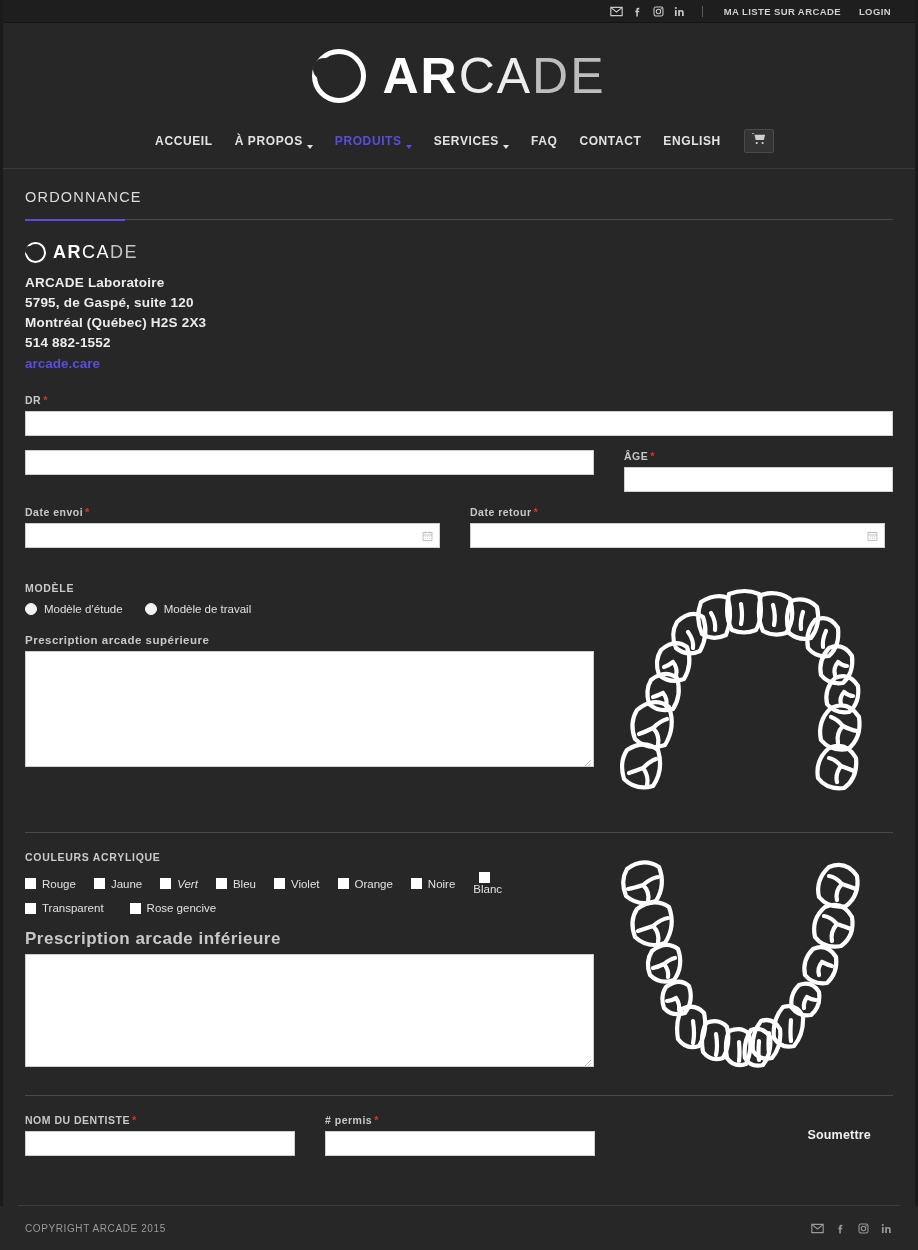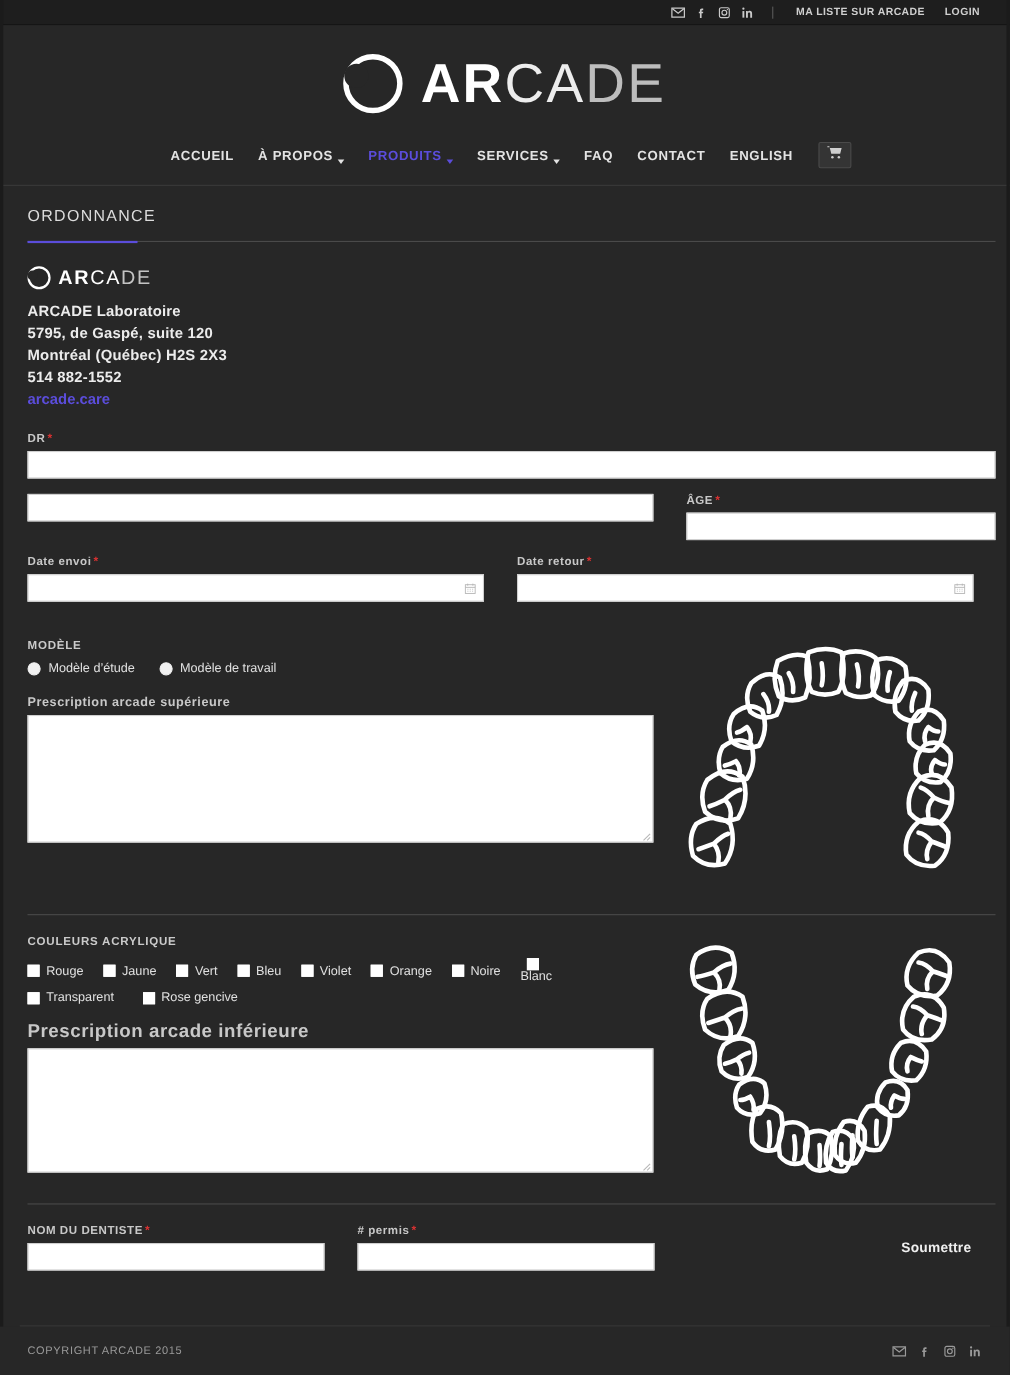--- a/index.html
+++ b/index.html
@@ -126,21 +126,21 @@
     display: flex;
     align-items: center;
     justify-content: center;
     color: #cfcfcf;
     border-radius: 2px;
     cursor: pointer;
   }
   .navsep { height: 1px; background: #3a3a3a; }
 
   
-  .content { padding: 20px 13px 0 25px; }
+  .content { padding: 20px 25px 0 25px; }
 
   .page-title {
     font-size: 14.5px;
     letter-spacing: 1.2px;
     color: #dcdcdc;
     font-weight: 400;
     margin: 0 0 14px 0;
   }
   .title-rule {
     position: relative;
@@ -561,21 +561,21 @@
           <span class="group-label">COULEURS ACRYLIQUE</span>
           <div class="optrow">
             <label class="opt" style="margin-right:18px;align-items:center;">
               <span class="chk-box"></span>
               <span class="opt-txt">Rouge</span>
             </label>
             <label class="opt" style="margin-right:18px;">
               <span class="chk-box"></span>
               <span class="opt-txt">Jaune</span>
             </label>
-            <label class="opt" style="margin-right:18px;">
+            <label class="opt" style="margin-right:18px;font-style:italic;">
               <span class="chk-box"></span>
               <span class="opt-txt">Vert</span>
             </label>
             <label class="opt" style="margin-right:18px;">
               <span class="chk-box"></span>
               <span class="opt-txt">Bleu</span>
             </label>
             <label class="opt" style="margin-right:18px;">
               <span class="chk-box"></span>
               <span class="opt-txt">Violet</span>

